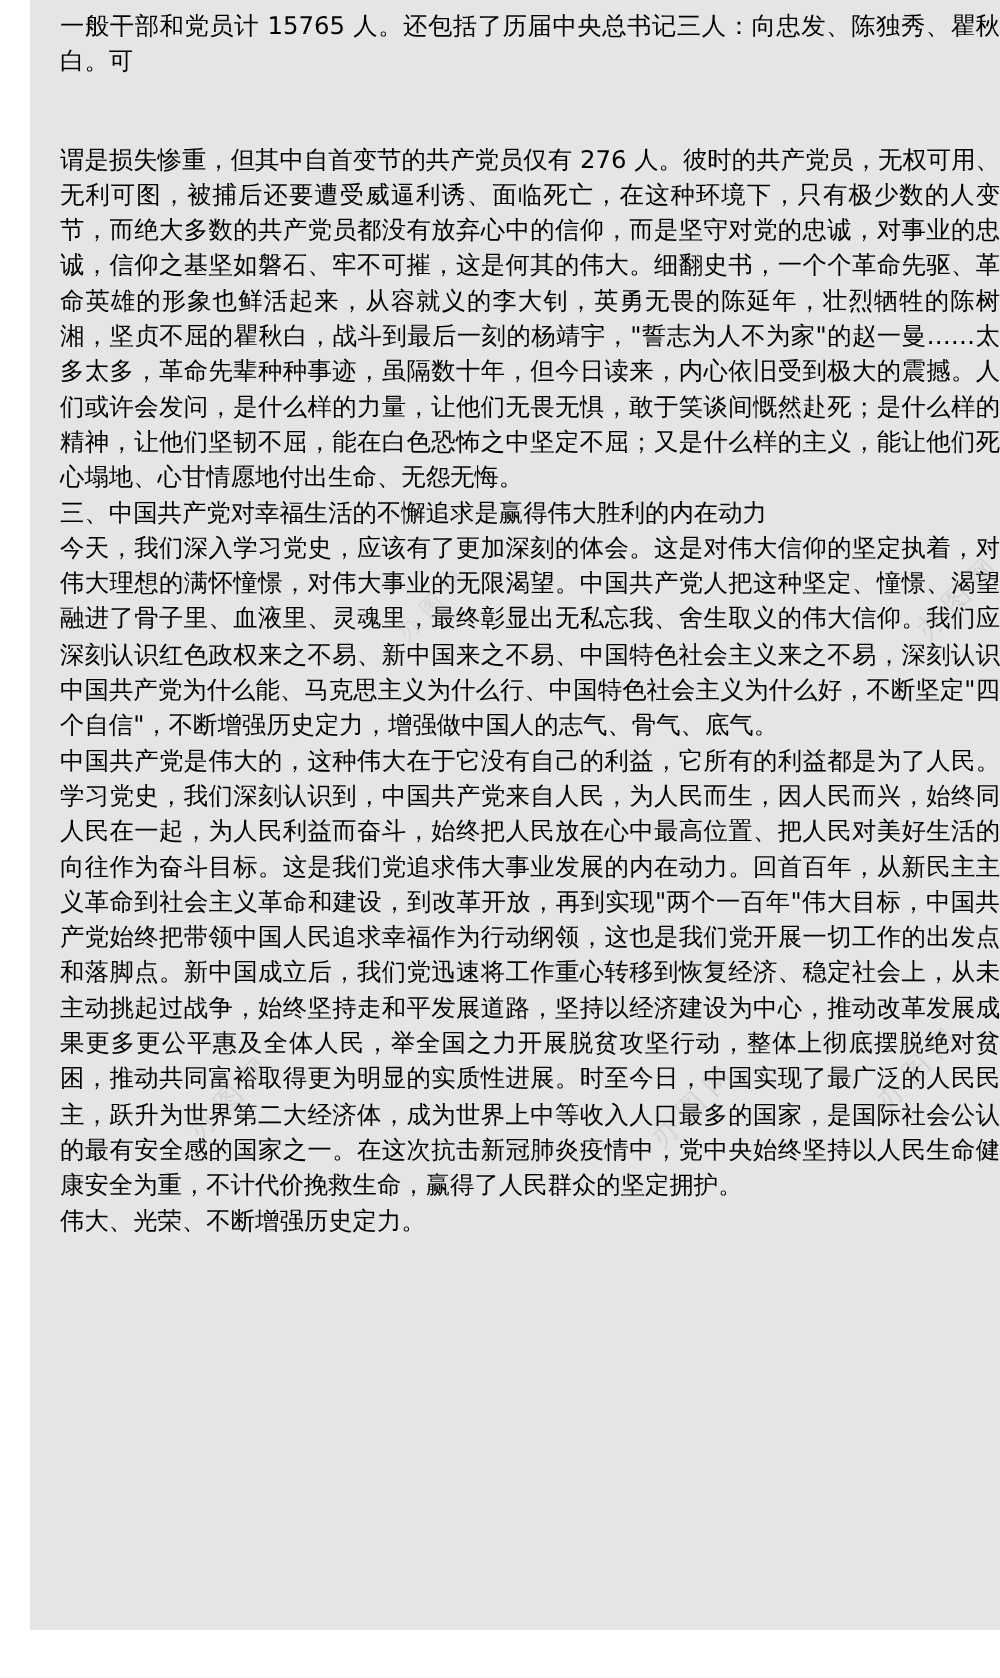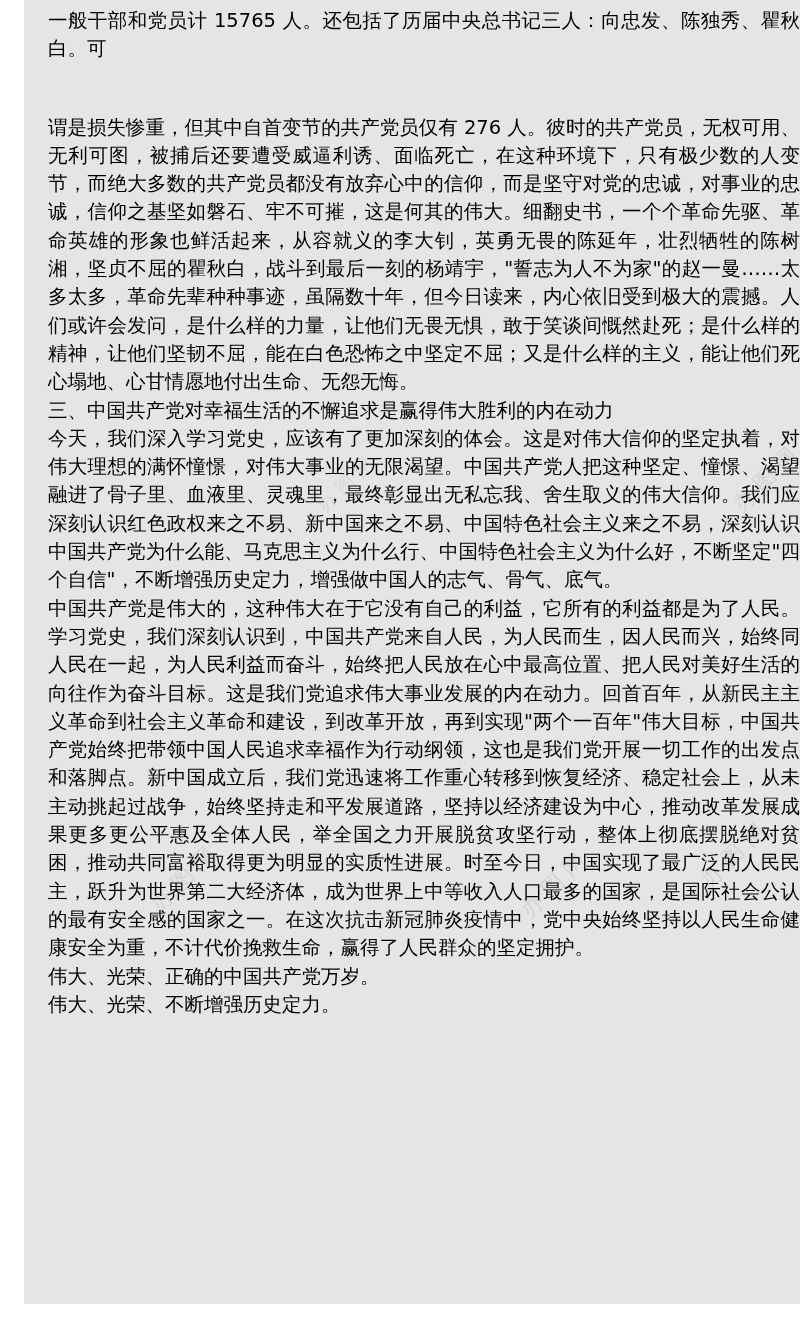--- a/index.html
+++ b/index.html
@@ -59,21 +59,20 @@
 <body>
 
 <div class="page">
   <p class="line leading">一般干部和党员计 15765 人。还包括了历届中央总书记三人：向忠发、陈独秀、瞿秋白。可</p>
 
   <div id="paragraphs">
       <p class="line body">谓是损失惨重，但其中自首变节的共产党员仅有 276 人。彼时的共产党员，无权可用、无利可图，被捕后还要遭受威逼利诱、面临死亡，在这种环境下，只有极少数的人变节，而绝大多数的共产党员都没有放弃心中的信仰，而是坚守对党的忠诚，对事业的忠诚，信仰之基坚如磐石、牢不可摧，这是何其的伟大。细翻史书，一个个革命先驱、革命英雄的形象也鲜活起来，从容就义的李大钊，英勇无畏的陈延年，壮烈牺牲的陈树湘，坚贞不屈的瞿秋白，战斗到最后一刻的杨靖宇，"誓志为人不为家"的赵一曼……太多太多，革命先辈种种事迹，虽隔数十年，但今日读来，内心依旧受到极大的震撼。人们或许会发问，是什么样的力量，让他们无畏无惧，敢于笑谈间慨然赴死；是什么样的精神，让他们坚韧不屈，能在白色恐怖之中坚定不屈；又是什么样的主义，能让他们死心塌地、心甘情愿地付出生命、无怨无悔。</p>
       <p class="line heading">三、中国共产党对幸福生活的不懈追求是赢得伟大胜利的内在动力</p>
       <p class="line body">今天，我们深入学习党史，应该有了更加深刻的体会。这是对伟大信仰的坚定执着，对伟大理想的满怀憧憬，对伟大事业的无限渴望。中国共产党人把这种坚定、憧憬、渴望融进了骨子里、血液里、灵魂里，最终彰显出无私忘我、舍生取义的伟大信仰。我们应深刻认识红色政权来之不易、新中国来之不易、中国特色社会主义来之不易，深刻认识中国共产党为什么能、马克思主义为什么行、中国特色社会主义为什么好，不断坚定"四个自信"，不断增强历史定力，增强做中国人的志气、骨气、底气。</p>
       <p class="line body">中国共产党是伟大的，这种伟大在于它没有自己的利益，它所有的利益都是为了人民。学习党史，我们深刻认识到，中国共产党来自人民，为人民而生，因人民而兴，始终同人民在一起，为人民利益而奋斗，始终把人民放在心中最高位置、把人民对美好生活的向往作为奋斗目标。这是我们党追求伟大事业发展的内在动力。回首百年，从新民主主义革命到社会主义革命和建设，到改革开放，再到实现"两个一百年"伟大目标，中国共产党始终把带领中国人民追求幸福作为行动纲领，这也是我们党开展一切工作的出发点和落脚点。新中国成立后，我们党迅速将工作重心转移到恢复经济、稳定社会上，从未主动挑起过战争，始终坚持走和平发展道路，坚持以经济建设为中心，推动改革发展成果更多更公平惠及全体人民，举全国之力开展脱贫攻坚行动，整体上彻底摆脱绝对贫困，推动共同富裕取得更为明显的实质性进展。时至今日，中国实现了最广泛的人民民主，跃升为世界第二大经济体，成为世界上中等收入人口最多的国家，是国际社会公认的最有安全感的国家之一。在这次抗击新冠肺炎疫情中，党中央始终坚持以人民生命健康安全为重，不计代价挽救生命，赢得了人民群众的坚定拥护。</p>
-      <p class="line body">伟大、光荣、正确的中国共产党万岁。</p>
       <p class="line body">伟大、光荣、不断增强历史定力。</p>
     </div>
 
   <div class="watermark wm1">办图网</div>
   <div class="watermark wm2">办图网</div>
   <div class="watermark wm3">办图网</div>
   <div class="watermark wm4">办图网</div>
   <div class="watermark wm5">办图网</div>
 </div>
 

